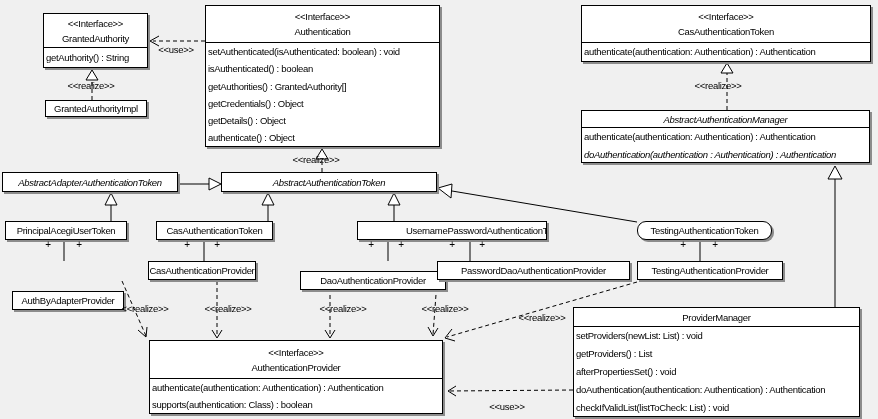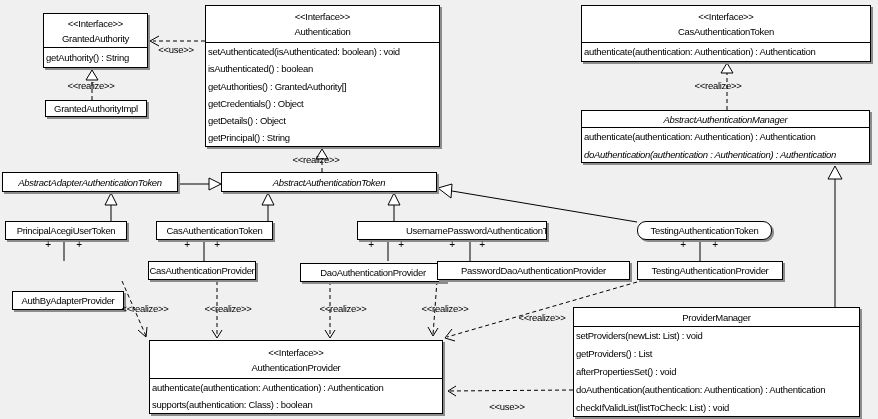--- a/index.html
+++ b/index.html
@@ -134,21 +134,21 @@
     <div class="hdr" style="height:37px;">
       <div class="stereo">&lt;&lt;Interface&gt;&gt;</div>
       <div class="cname">Authentication</div>
     </div>
     <div class="methods rows17">
       <div class="m">setAuthenticated(isAuthenticated: boolean) : void</div>
       <div class="m">isAuthenticated() : boolean</div>
       <div class="m">getAuthorities() : GrantedAuthority[]</div>
       <div class="m">getCredentials() : Object</div>
       <div class="m">getDetails() : Object</div>
-      <div class="m">getPrincipal() : String</div>
+      <div class="m">authenticate() : Object</div>
     </div>
   </div>
 
   <div class="uml-box" style="left:581px;top:5px;width:290px;height:57px;">
     <div class="hdr" style="height:37px;">
       <div class="stereo">&lt;&lt;Interface&gt;&gt;</div>
       <div class="cname">CasAuthenticationToken</div>
     </div>
     <div class="methods rows18">
       <div class="m">authenticate(authentication: Authentication) : Authentication</div>
@@ -190,21 +190,21 @@
   </div>
 
   <div class="uml-box simple" style="left:12px;top:261px;width:112px;height:19px;margin-top:30px;">
     <div class="cname">AuthByAdapterProvider</div>
   </div>
 
   <div class="uml-box simple" style="left:148px;top:261px;width:108px;height:19px;">
     <div class="cname">CasAuthenticationProvider</div>
   </div>
 
-  <div class="uml-box simple" style="left:300px;top:263px;width:146px;height:19px;">
+  <div class="uml-box simple" style="left:300px;top:271px;width:146px;height:19px;">
     <div class="cname">DaoAuthenticationProvider</div>
   </div>
 
   <div class="uml-box simple" style="left:437px;top:261px;width:193px;height:19px;">
     <div class="cname">PasswordDaoAuthenticationProvider</div>
   </div>
 
   <div class="uml-box simple" style="left:637px;top:261px;width:146px;height:19px;">
     <div class="cname">TestingAuthenticationProvider</div>
   </div>

